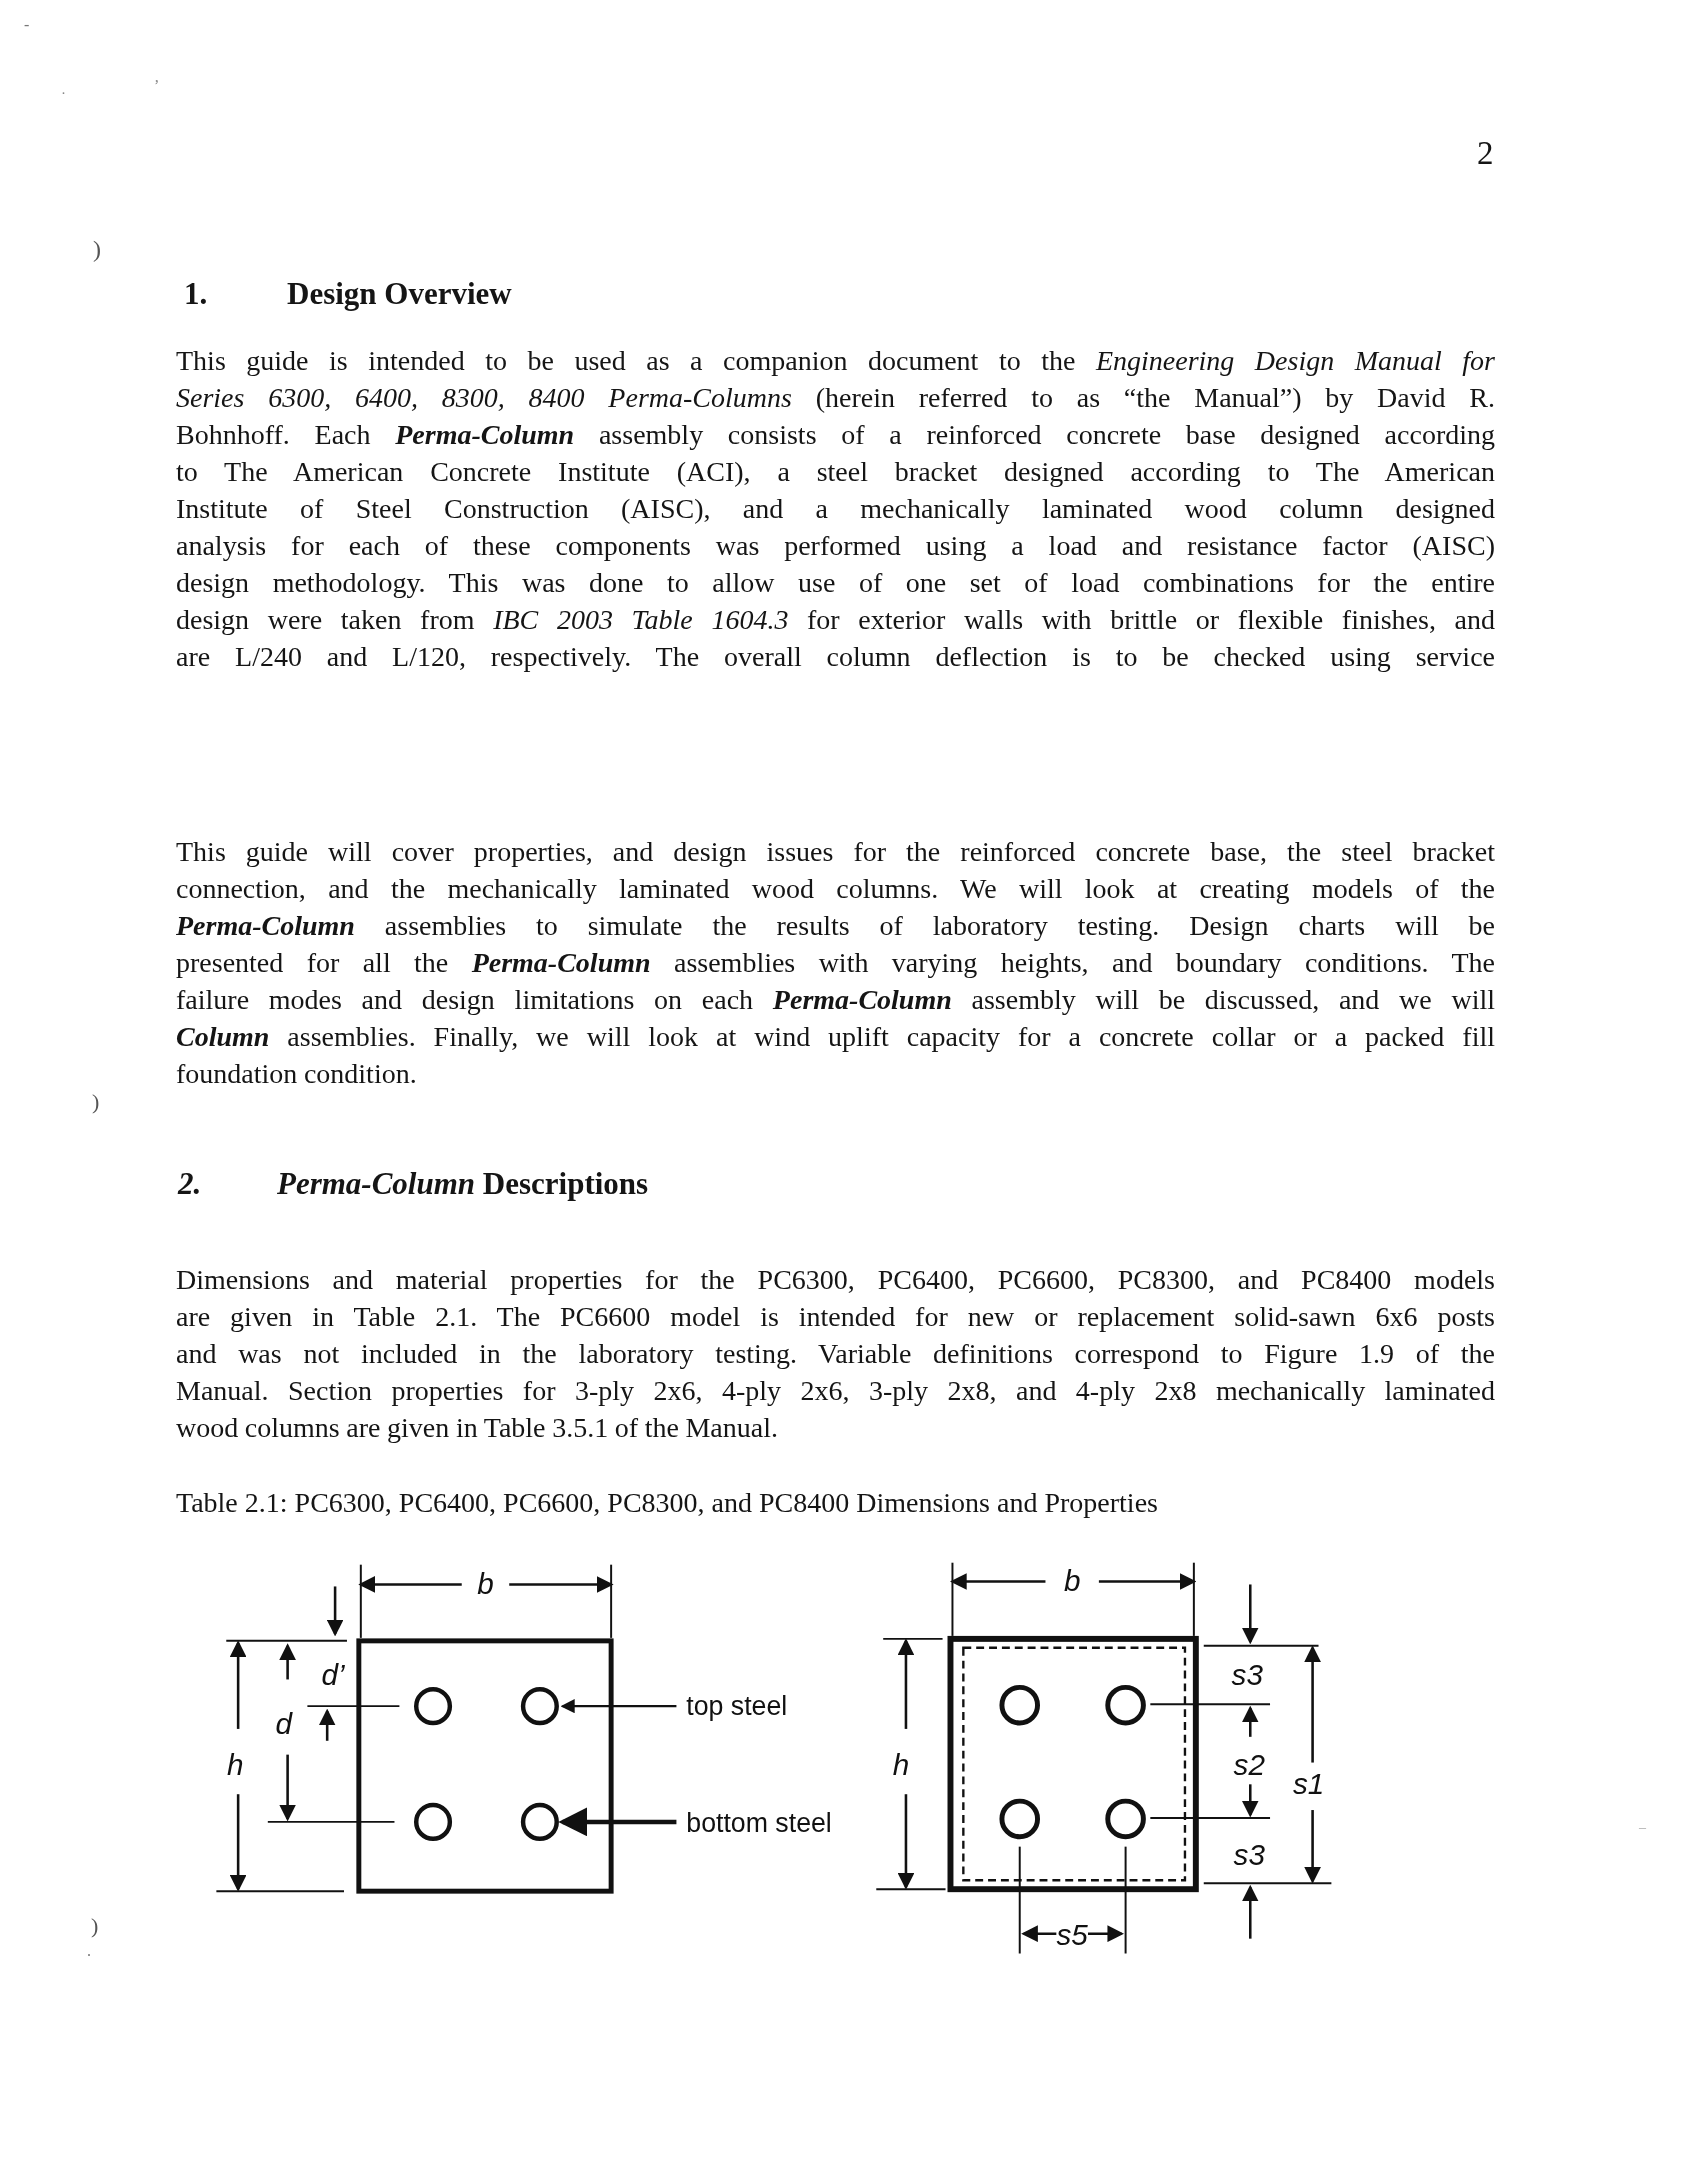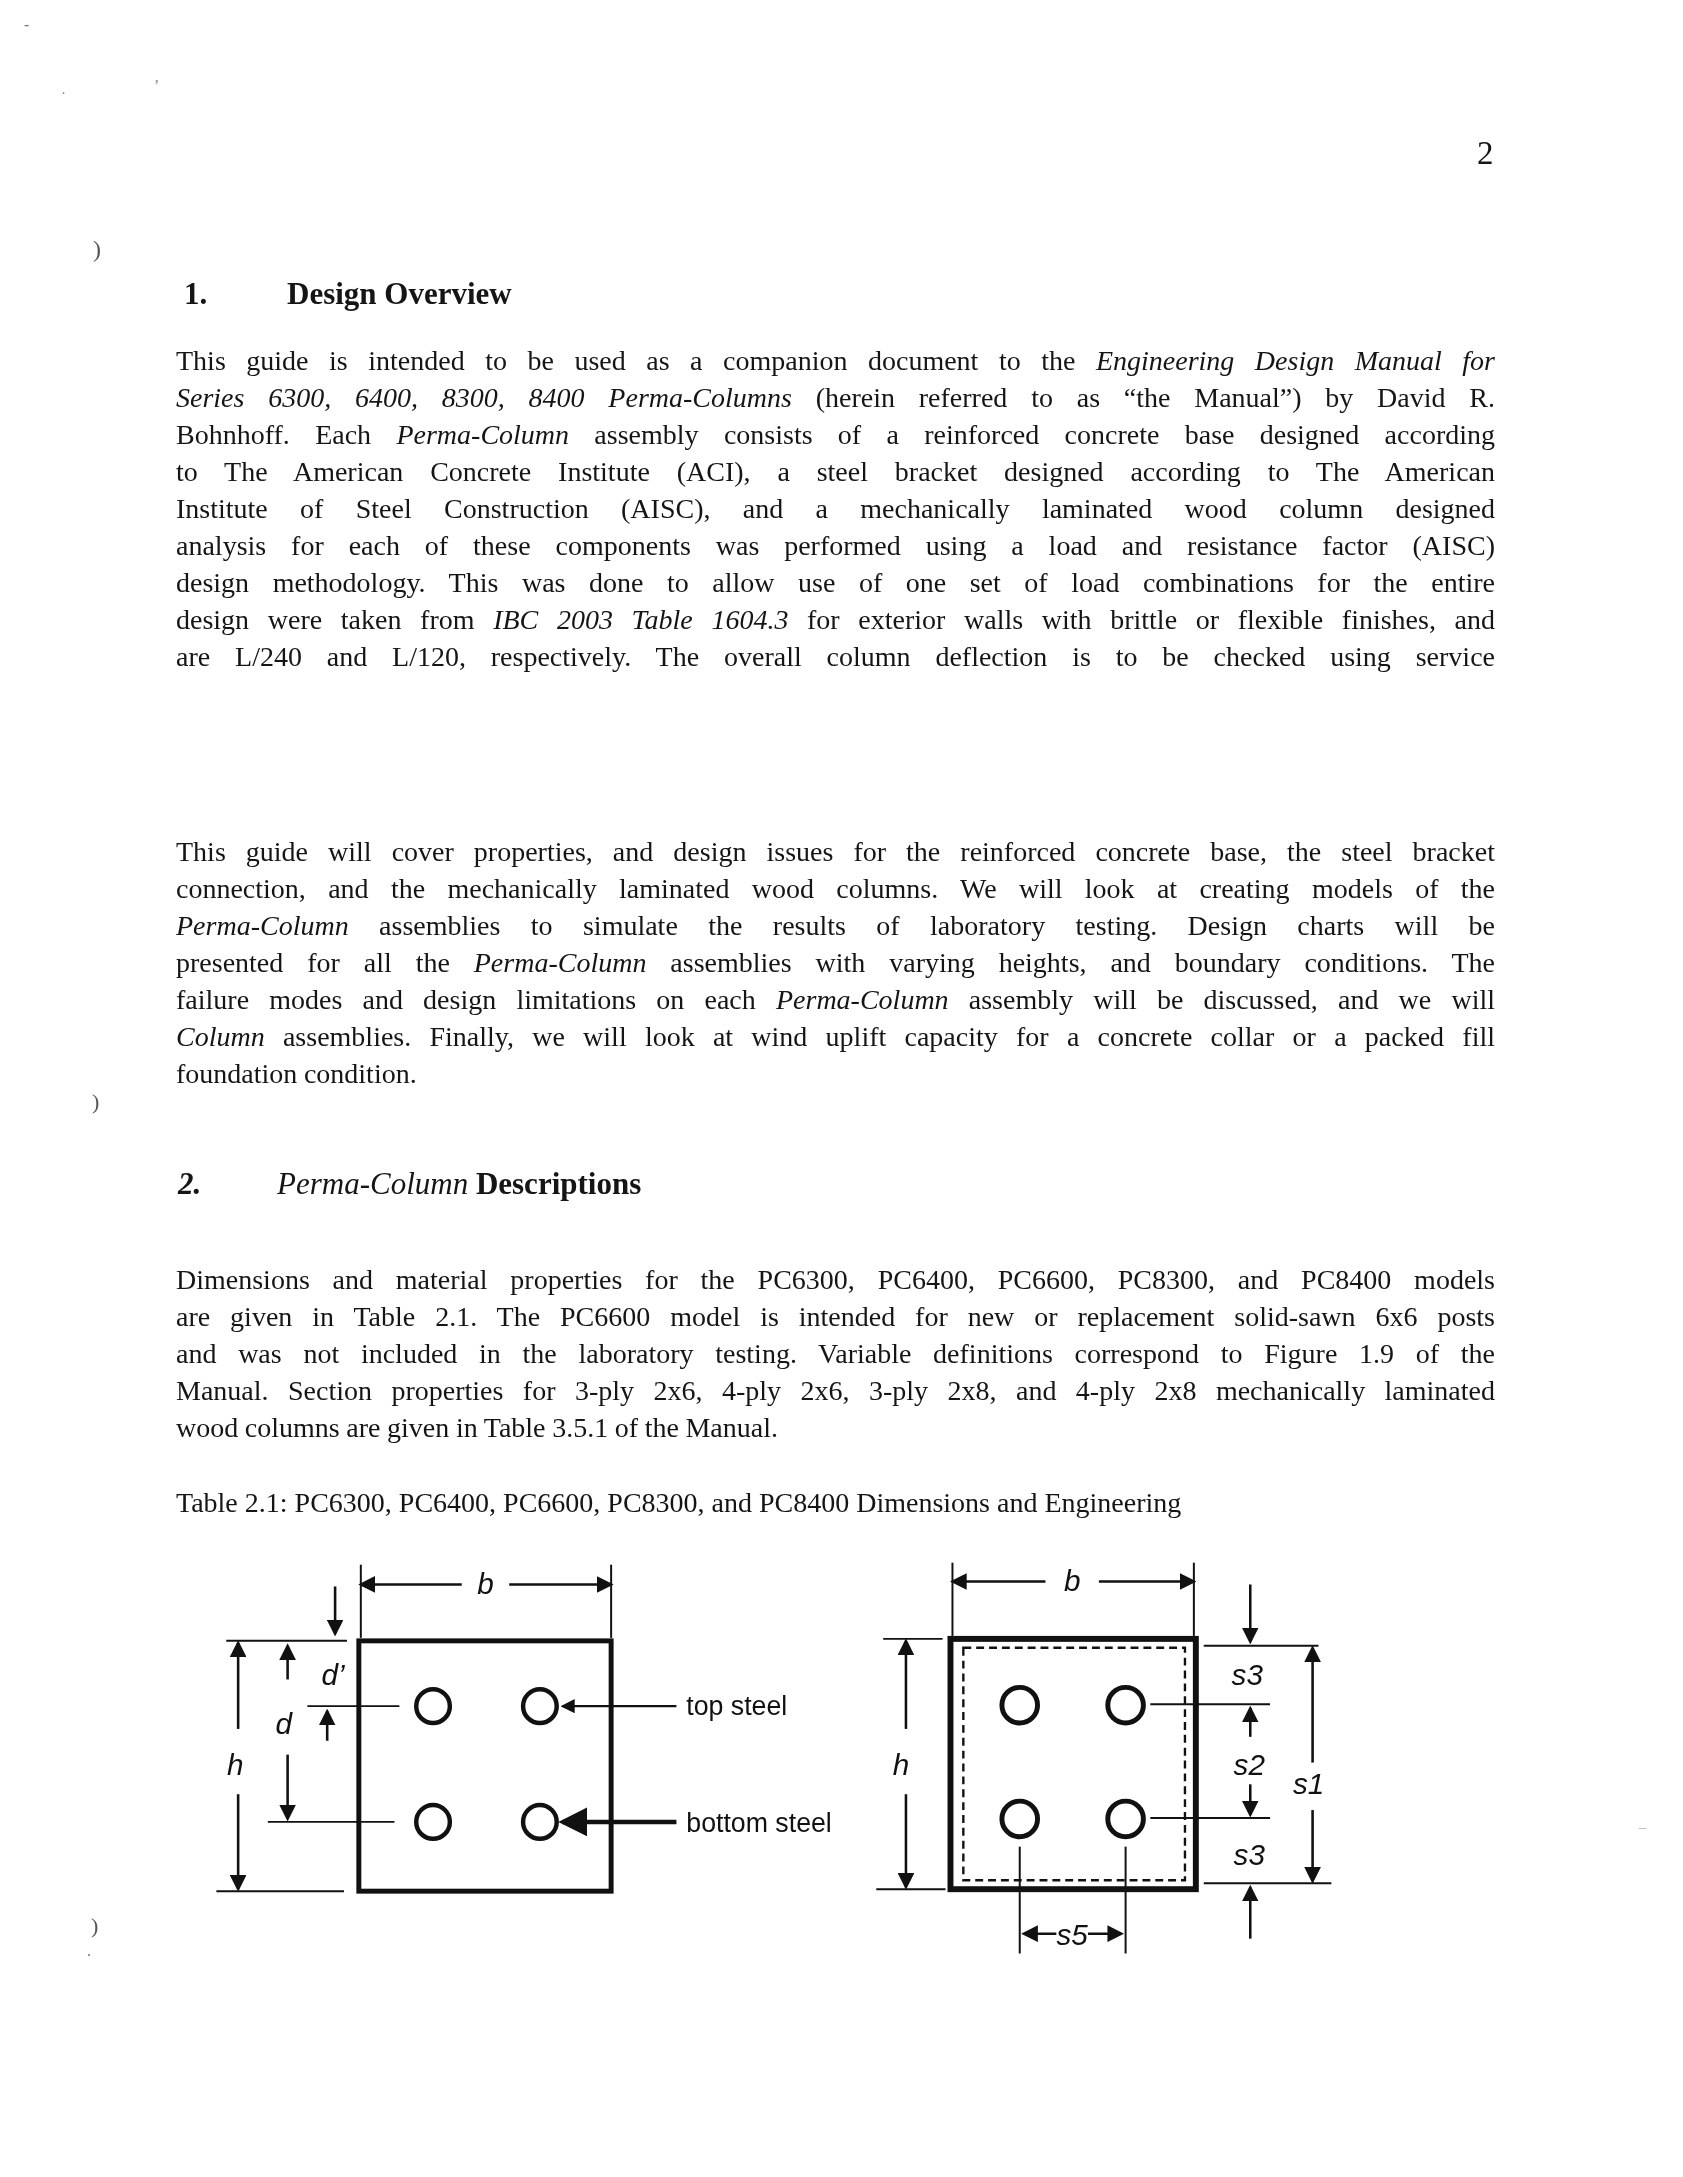--- a/index.html
+++ b/index.html
@@ -29,21 +29,21 @@
     line-height:37px;
     height:37px;
     overflow:hidden;
     text-align:justify;
     text-align-last:justify;
     text-justify:inter-word;
     word-spacing:-0.4px;
   }
   .tline.last { text-align-last:left; }
   .i  { font-style:italic;font-family:Liberation Serif, serif; }
-  .bi { font-style:italic; font-weight:normal;margin-top:40px; }
+  .bi { font-style:italic; font-weight:bold;margin-top:40px; }
   .caption {
     position:absolute; left:176px; top:1487px;
     font-size:28px; white-space:nowrap;
   }
   .figure-wrap { position:absolute; left:139px; top:1535px; width:1247px; height:465px; }
   svg text {
     font-family:"Liberation Sans", sans-serif;
     fill:#111;
   }
   .dlab  { font-size:30px; font-style:italic; text-anchor:middle; }
@@ -92,21 +92,21 @@
 </div>
 
 <div class="para" style="top:1261px">
     <div class="tline">Dimensions and material properties for the PC6300, PC6400, PC6600, PC8300, and PC8400 models</div>
     <div class="tline">are given in Table 2.1.   The PC6600 model is intended for new or replacement solid-sawn 6x6 posts</div>
     <div class="tline">and was not included in the laboratory testing.  Variable definitions correspond to Figure 1.9 of the</div>
     <div class="tline">Manual.  Section properties for 3-ply 2x6, 4-ply 2x6, 3-ply 2x8, and 4-ply 2x8 mechanically laminated</div>
     <div class="tline last">wood columns are given in Table 3.5.1 of the Manual.</div>
   </div>
 
-<div class="caption">Table 2.1: PC6300, PC6400, PC6600, PC8300, and PC8400 Dimensions and Engineering</div>
+<div class="caption">Table 2.1: PC6300, PC6400, PC6600, PC8300, and PC8400 Dimensions and Properties</div>
 
 <div class="figure-wrap">
 <svg width="1247" height="465" viewBox="0 0 1260 470">
   <defs>
     <marker id="ah" viewBox="0 0 10 10" refX="8.5" refY="5" markerWidth="6.5" markerHeight="6.5" orient="auto-start-reverse">
       <path d="M0,0 L10,5 L0,10 z" fill="#111"></path>
     </marker>
   </defs>
 
   <g stroke="#111" stroke-width="2.6" fill="none">

